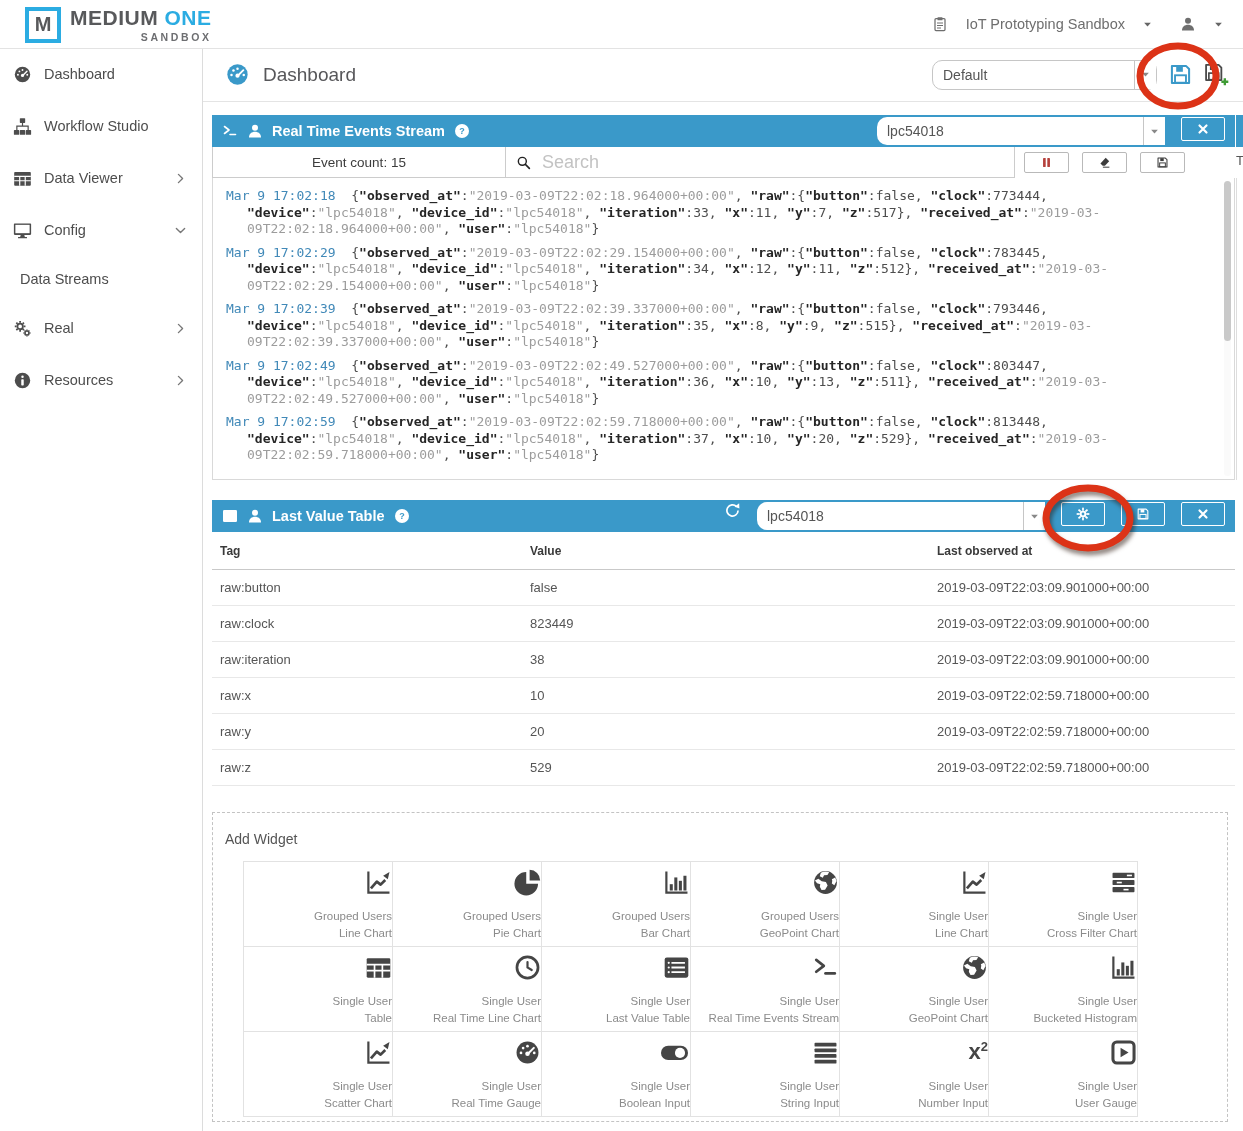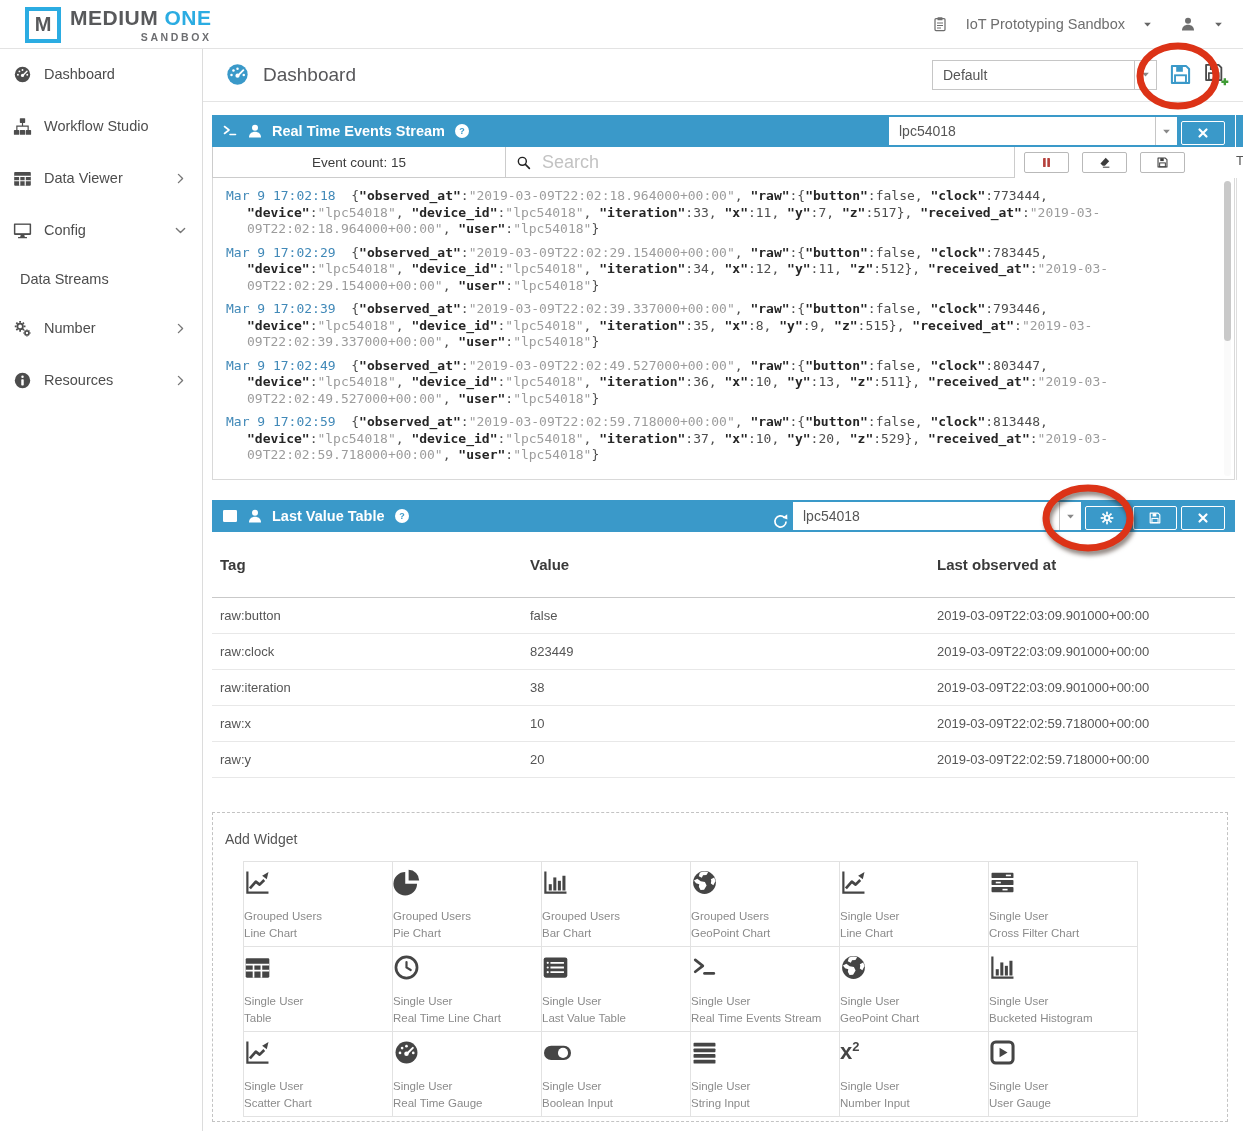--- a/index.html
+++ b/index.html
@@ -29,37 +29,37 @@
   .side-item .icon{width:24px;font-size:19px;color:#4d4d4d;margin-right:10px}
   .side-item .chev{margin-left:auto;font-size:11px;color:#777}
   .side-item.sub{height:46px;padding-left:20px}
 
   
   .main{position:absolute;left:203px;top:48px;right:0;bottom:0;background:#fff}
   .page-header{height:53px;border-bottom:1px solid #e4e4e4;display:flex;align-items:center;padding:0 14px 0 22px}
   .ph-icon{font-size:25px;color:#3a99c9}
   .page-header h1{font-size:19px;font-weight:400;color:#57575a;margin:0 0 0 13px}
   .ph-right{margin-left:auto;display:flex;align-items:center;gap:11px}
-  .combo{display:flex;height:30px;border:1px solid #c6c6c6;background:#fff;border-radius:0;box-sizing:border-box}
+  .combo{display:flex;height:30px;border:1px solid #c6c6c6;background:#fff;border-radius:10px;box-sizing:border-box}
   .combo input{border:0;outline:0;padding:0 10px;font-size:14px;color:#555;font-family:inherit;background:transparent}
   .combo-caret{width:22px;border:0;border-left:1px solid #c6c6c6;background:#fff;color:#888;
                display:flex;align-items:center;justify-content:center;font-size:9px;cursor:pointer;padding:0}
   .iconbtn{border:0;background:none;padding:0;font-size:25px;cursor:pointer;display:flex}
   .save-blue{color:#3a99c9}
   .save-new{color:#4a4a4a}
 
   
   .widget{position:absolute;left:9px;right:8px}
   .events{top:67px}
   .lvt{top:452px}
   .whead{height:32px;background:#3a99c9;display:flex;align-items:center;padding:0 10px 0 10px;color:#fff;gap:9px}
   .whead > [data-icon]{font-size:16px;color:#fff}
   .wtitle{font-size:14.5px;font-weight:700;color:#fff;white-space:nowrap}
   .whelp{font-size:15px}
-  .wh-right{margin-left:auto;display:flex;align-items:flex-end;gap:4px}
+  .wh-right{margin-left:auto;display:flex;align-items:flex-start;gap:16px}
   .whead .combo{height:28px;border:0}
   .whead .combo input{width:246px}
   .wbtn{width:44px;height:24px;border:1px solid #fff;background:transparent;color:#fff;border-radius:2px;
         display:flex;align-items:center;justify-content:center;font-size:14px;cursor:pointer;padding:0}
   .wrefresh{font-size:17px;color:#fff;cursor:pointer}
 
   
   .etoolbar{height:31px;display:flex;align-items:stretch;background:#fff}
   .ecount{width:294px;box-sizing:border-box;border:1px solid #ccc;border-top:none;display:flex;align-items:center;
           justify-content:center;font-size:13.5px;color:#3c3c3c}
@@ -79,31 +79,31 @@
   .entry{font-family:"DejaVu Sans Mono",monospace;font-size:13px;line-height:16.5px;color:#4d4d4d;
          margin-bottom:7px;padding-left:21px;text-indent:-21px;word-break:normal}
   .entry .time{color:#4189b8}
   .entry .k{font-weight:700;color:#262626}
   .entry .s{color:#9c9c9c}
   .escroll{position:absolute;right:3px;top:3px;bottom:3px;width:7px;background:#fafafa;border-radius:4px}
   .ethumb{position:absolute;top:0;width:7px;height:160px;background:#c9c9c9;border-radius:4px}
 
   
   .lvt table{width:100%;border-collapse:collapse}
-  .lvt th{text-align:left;font-weight:700;color:#3a3a3a;font-size:15px;height:33px;
-          border-bottom:1px solid #c9c9c9;padding:16px 8px}
+  .lvt th{text-align:left;font-weight:700;color:#3a3a3a;font-size:12px;height:33px;
+          border-bottom:1px solid #c9c9c9;padding:2px 8px}
   .lvt td{height:35px;border-bottom:1px solid #e8e8e8;padding:0 8px;font-size:13px;color:#555}
 
   
   .addw{position:absolute;left:9px;right:15px;top:764px;height:308px;border:1px dashed #c3c3c3;background:#fff}
   .addw-title{position:absolute;left:12px;top:18px;font-size:14px;color:#555}
   .wgrid{position:absolute;left:30px;top:48px;display:grid;grid-template-columns:repeat(6,149px);
          grid-auto-rows:85px;border-top:1px solid #e2e2e2;border-left:1px solid #e2e2e2}
   .wcell{border-right:1px solid #e2e2e2;border-bottom:1px solid #e2e2e2;background:#fff;cursor:pointer;
-         display:flex;flex-direction:column;align-items:flex-start;justify-content:center}
+         display:flex;flex-direction:column;align-items:flex-end;justify-content:center}
   .wicon{height:32px;font-size:27px;color:#454545;display:flex;align-items:center;margin-bottom:10px}
   .xsq{font-size:22px;color:#454545;font-weight:700;font-family:"Liberation Sans",sans-serif;line-height:1}
   .xsq sup{font-size:13px}
   .wl1,.wl2{font-size:11.5px;color:#8b8b8b;line-height:17px;text-align:center}
 
   
   .anno{position:absolute;z-index:30;pointer-events:none}
   .anno2 svg{filter:drop-shadow(2px 4px 2px rgba(40,20,10,.5))}
   .sliver-blue{position:absolute;left:1236px;top:115px;width:7px;height:32px;background:#3a99c9;z-index:4}
   .sliver-t{position:absolute;left:1236px;top:153px;font-size:13px;color:#555;z-index:4}
@@ -224,21 +224,21 @@
         </div>
         <div class="side-item">
           <span class="icon" data-icon="gears-icon">
             <svg width="1em" height="1em" viewBox="0 0 32 32" fill="none" stroke="currentColor">
               <circle cx="12" cy="12.5" r="4.6" stroke-width="3"></circle>
               <path stroke-width="3" d="M12 3.5v3M12 18.5v3M3 12.5h3M18 12.5h3M5.6 6.1l2.1 2.1M16.3 16.8l2.1 2.1M18.4 6.1l-2.1 2.1M7.7 16.8l-2.1 2.1"></path>
               <circle cx="23.5" cy="23.5" r="3.2" stroke-width="2.4"></circle>
               <path stroke-width="2.4" d="M23.5 17.5v2.2M23.5 27.3v2.2M17.5 23.5h2.2M27.3 23.5h2.2M19.3 19.3l1.5 1.5M25.7 25.7l1.5 1.5M27.7 19.3l-1.5 1.5M21.3 25.7l-1.5 1.5"></path>
             </svg>
           </span>
-          <span class="slabel">Number</span>
+          <span class="slabel">Real</span>
           <span class="chev" data-icon="chevron-right-icon">
             <svg width="1em" height="1em" viewBox="0 0 16 16" fill="none" stroke="currentColor" stroke-width="2" stroke-linecap="round" stroke-linejoin="round">
               <path d="M5 2l6 6-6 6"></path>
             </svg>
           </span>
         </div>
         <div class="side-item">
           <span class="icon" data-icon="info-icon">
             <svg width="1em" height="1em" viewBox="0 0 32 32" fill="currentColor">
               <circle cx="16" cy="16" r="13"></circle>
@@ -490,20 +490,25 @@
             <tr>
               <td>raw:x</td>
               <td>10</td>
               <td>2019-03-09T22:02:59.718000+00:00</td>
             </tr>
             <tr>
               <td>raw:y</td>
               <td>20</td>
               <td>2019-03-09T22:02:59.718000+00:00</td>
             </tr>
+            <tr>
+              <td>raw:z</td>
+              <td>529</td>
+              <td>2019-03-09T22:02:59.718000+00:00</td>
+            </tr>
           </tbody>
       </table>
     </section>
 
     <section class="addw">
       <div class="addw-title">Add Widget</div>
       <div class="wgrid">
           <div class="wcell">
             <span class="wicon" data-icon="line-chart-icon">
               <svg width="1em" height="1em" viewBox="0 0 32 32">

